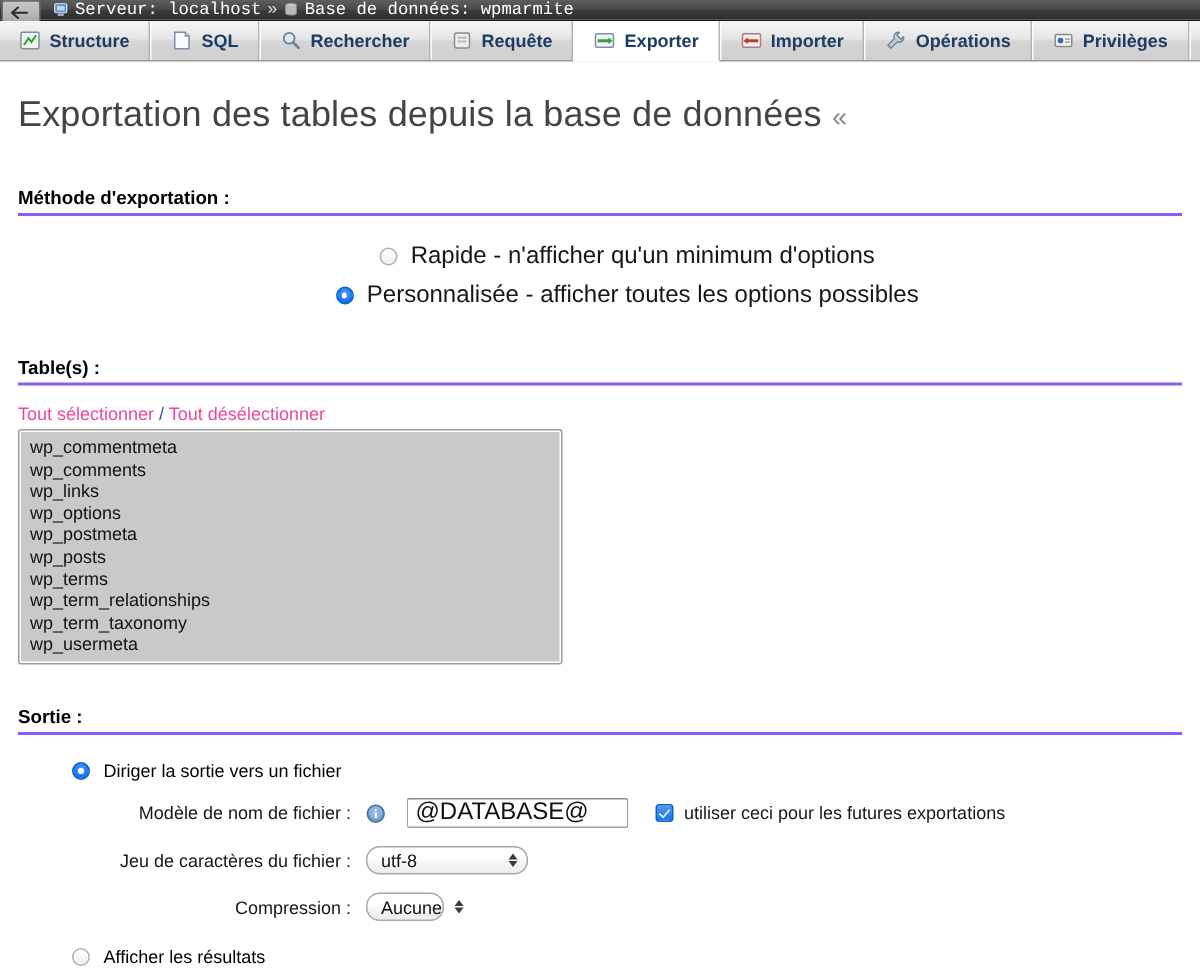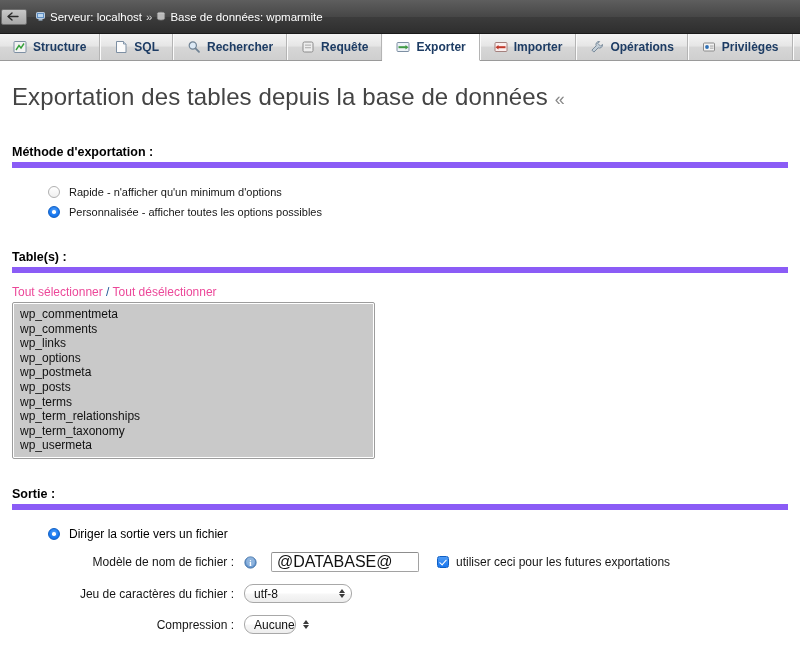--- a/index.html
+++ b/index.html
@@ -11,26 +11,27 @@
     height: 645px;
     background: #ffffff;
     font-family: "Liberation Sans", sans-serif;
     font-size: 12px;
     color: #000000;
     overflow: hidden;
   }
 
   
   .breadcrumb-bar {
-    height: 34px;
+    height: 14px;
     background: linear-gradient(to bottom, #5e5e5e 0%, #474747 50%, #3c3c3c 51%, #2e2e2e 100%);
     display: flex;
-    align-items: center;
+    align-items: flex-start;
     border-bottom: 1px solid #1a1a1a;
     box-sizing: border-box;
+    font-family: Liberation Mono, monospace;
   }
   .back-btn {
     width: 26px;
     height: 16px;
     margin-left: 1px;
     background: linear-gradient(to bottom, #c8c8c8, #a8a8a8);
     border: 1px solid #6e6e6e;
     border-radius: 2px;
     display: flex;
     align-items: center;
@@ -109,35 +110,36 @@
   }
   h1.page-title .trunc-quote {
     color: #8a8a8a;
     font-size: 18px;
   }
 
   .section-head {
     font-size: 12.5px;
     font-weight: bold;
     color: #000000;
-    border-bottom: 6px solid #8b5cf6;
+    border-bottom: 2px solid #8b5cf6;
     padding-bottom: 3px;
     margin: 0;
   }
   .sec-methode { margin-top: 34px; }
   .sec-tables  { margin-top: 32px; }
   .sec-sortie  { margin-top: 28px; }
 
   
   .radio-row {
     display: flex;
     align-items: center;
     margin-left: 36px;
-    font-size: 11px;
+    font-size: 16px;
     color: #161616;
+    justify-content: center;
   }
   .radio-row.r1 { margin-top: 18px; }
   .radio-row.r2 { margin-top: 8px; }
 
   .radio {
     width: 12px;
     height: 12px;
     border-radius: 50%;
     background: linear-gradient(to bottom, #ffffff, #f0f0f0);
     border: 1px solid #b0b0b0;

